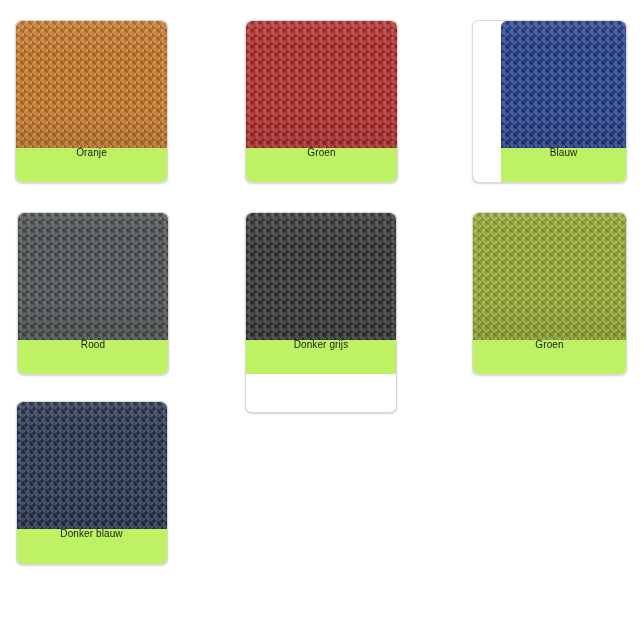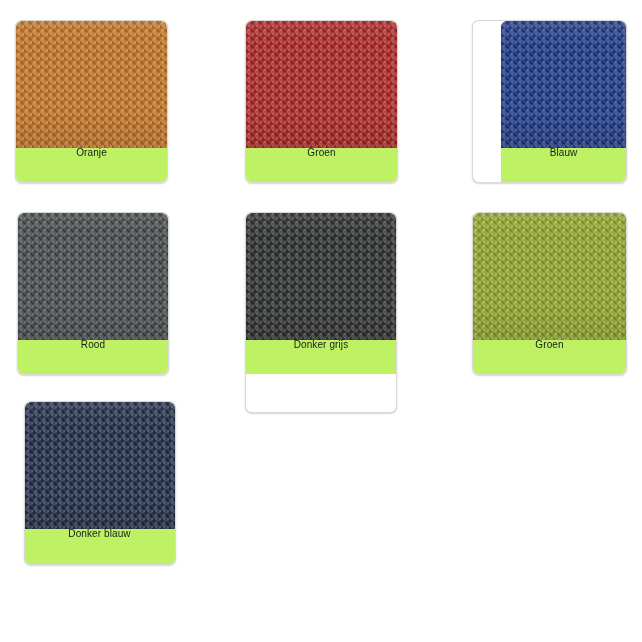--- a/index.html
+++ b/index.html
@@ -156,21 +156,21 @@
     <div class="swatch-card" style="left: 472px; top: 212px; width: 155px; height: 163px;">
       <div class="swatch-chip" style="height: 127px; background-color: rgb(168, 195, 42);">
         <div class="weave"></div>
         <div class="weave-fine"></div>
         <div class="shade"></div>
       </div>
       <div class="swatch-label" style="height: 34px;">
         <span>Groen</span>
       </div>
     </div>
-    <div class="swatch-card" style="left: 24px; top: 401px; width: 152px; height: 164px;">
+    <div class="swatch-card" style="left: 16px; top: 401px; width: 152px; height: 164px;">
       <div class="swatch-chip" style="height: 127px; background-color: rgb(27, 43, 77);">
         <div class="weave"></div>
         <div class="weave-fine"></div>
         <div class="shade"></div>
       </div>
       <div class="swatch-label" style="height: 35px; position: relative; left: -3px; width: 155px;">
         <span>Donker blauw</span>
       </div>
     </div>
   </div>

